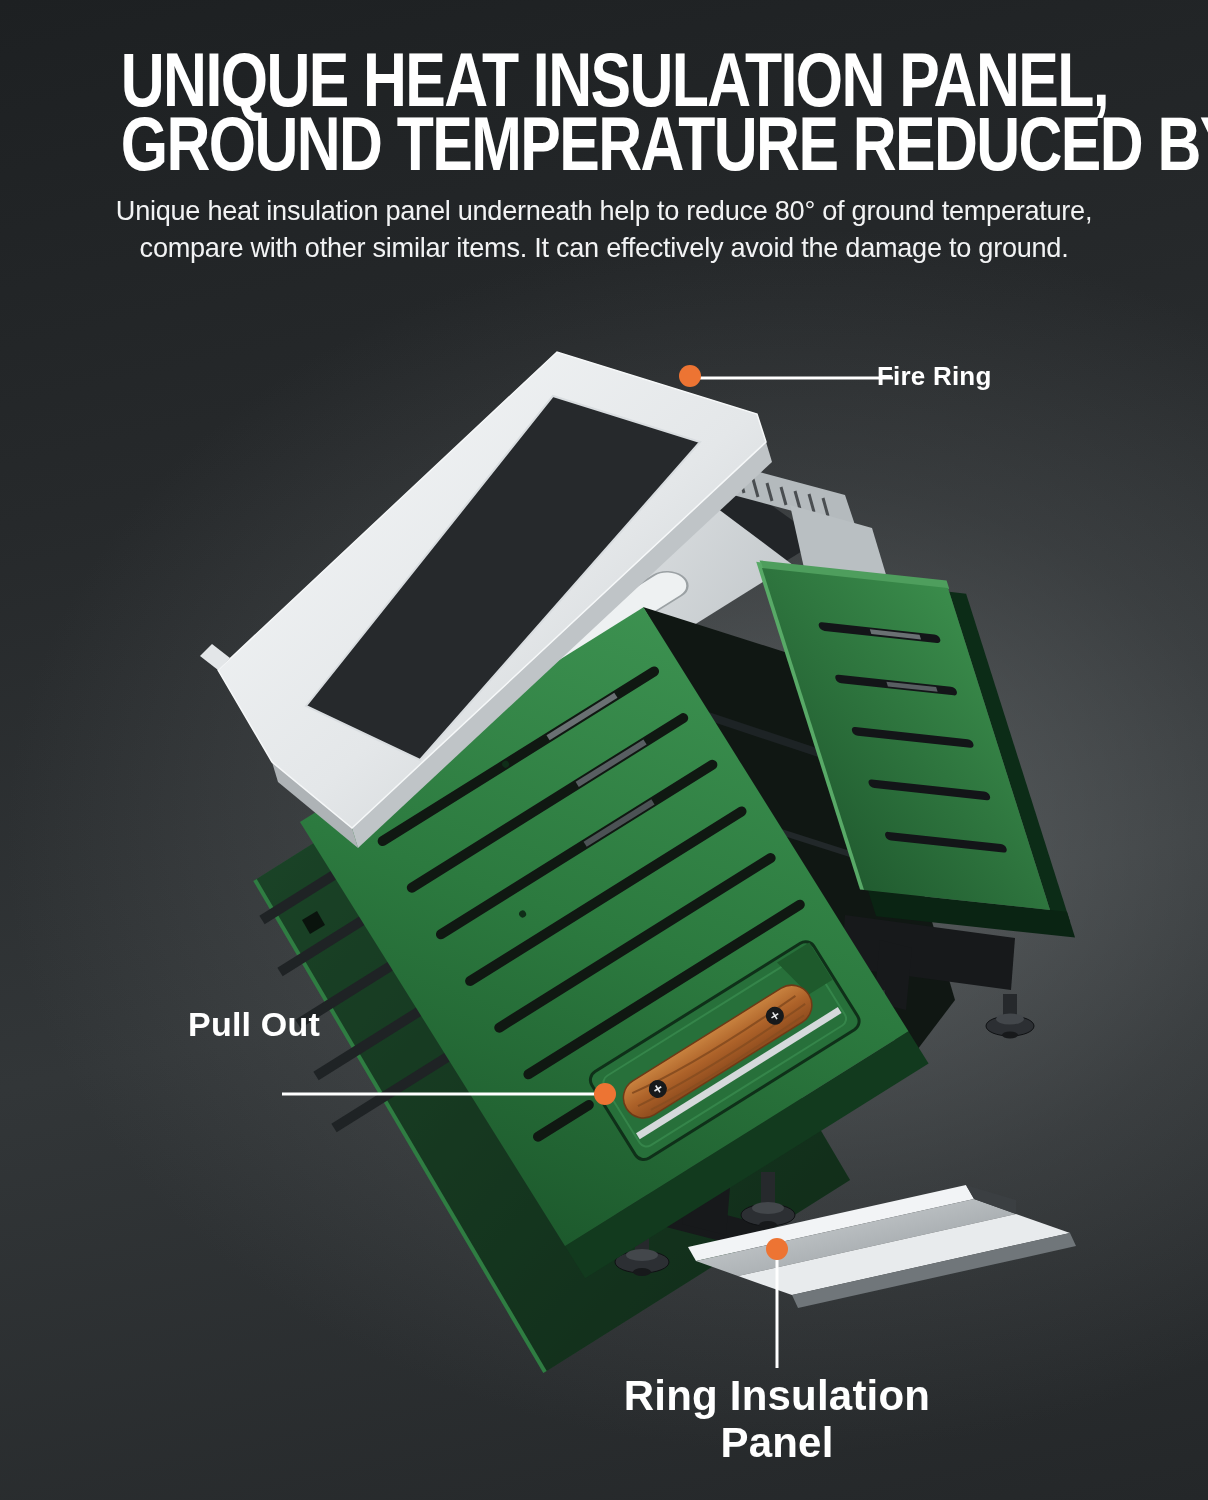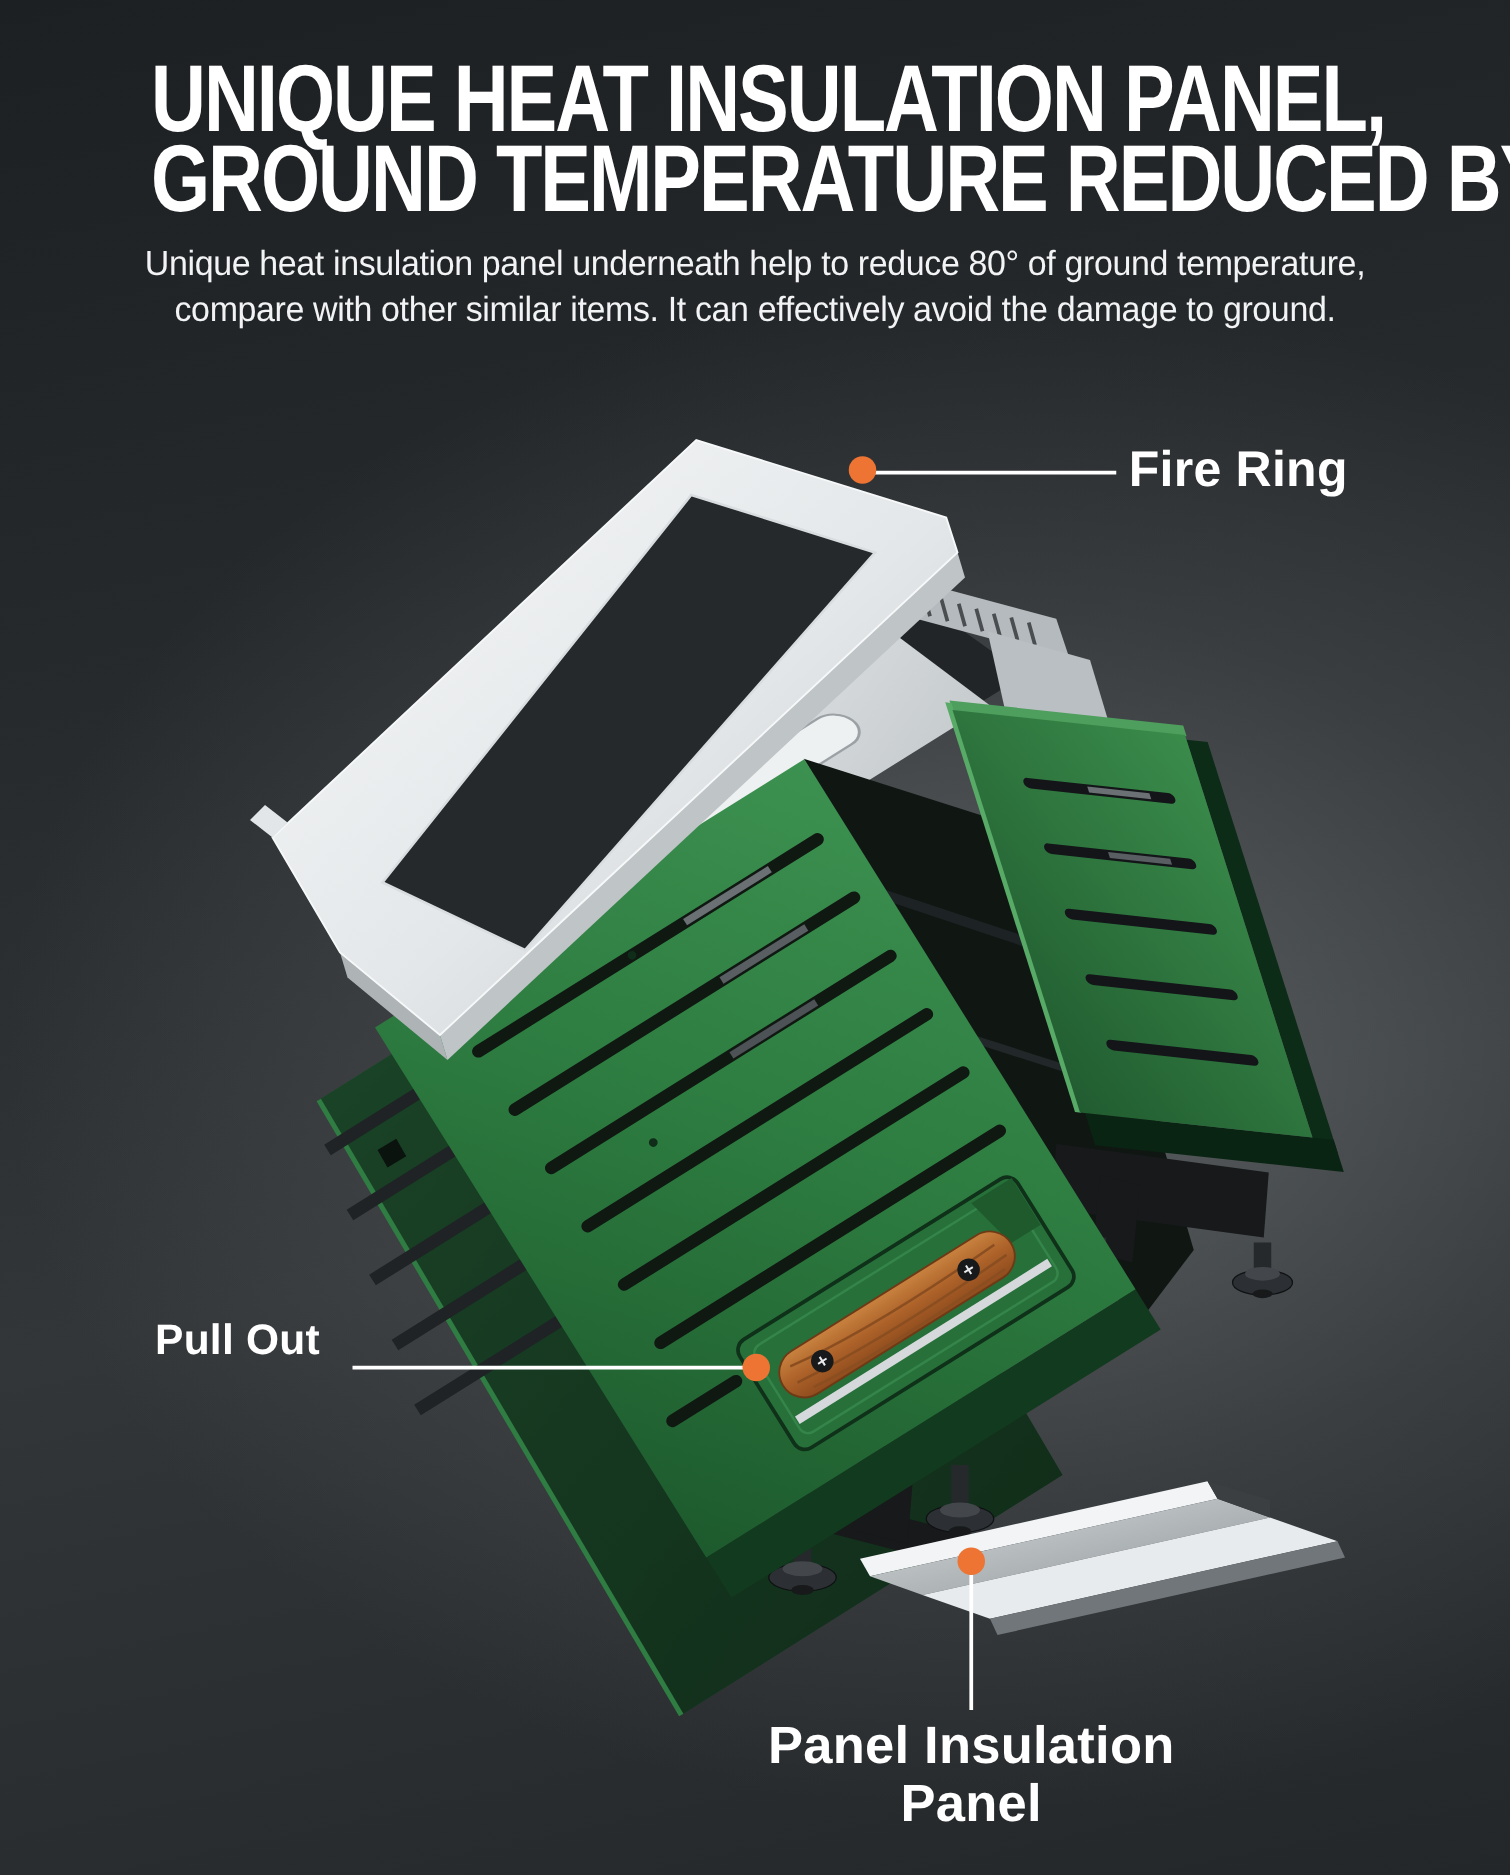--- a/index.html
+++ b/index.html
@@ -21,22 +21,22 @@
     position:absolute;top:192px;left:0;width:100%;
     text-align:center;color:#f2f3f4;font-weight:400;
     font-size:28px;line-height:37px;letter-spacing:-0.3px;
     transform:scaleX(0.97);transform-origin:50% 0;
     white-space:nowrap;
   }
   .scene{position:absolute;left:0;top:0;width:1208px;height:1500px;}
   .callout-label{
     position:absolute;color:#ffffff;font-weight:700;letter-spacing:0.2px;
   }
-  .label-fire-ring{left:903px;top:354px;font-size:40px;line-height:44px;}
-  .label-ash-pan{left:60px;top:1052px;width:260px;text-align:center;font-size:34px;line-height:41px;}
+  .label-fire-ring{left:877px;top:354px;font-size:26px;line-height:44px;}
+  .label-ash-pan{left:60px;top:1004px;width:260px;text-align:right;font-size:34px;line-height:41px;}
   .label-heat{left:597px;top:1372px;width:360px;text-align:center;font-size:42px;line-height:47px;}
 </style>
 </head>
 <body>
 
 <div class="stage">
 
   <div class="headline">
     <div>UNIQUE HEAT INSULATION PANEL,</div>
     <div>GROUND TEMPERATURE REDUCED BY 80°</div>
@@ -269,17 +269,17 @@
 
   <div class="callout-label label-fire-ring">
     <span>Fire Ring</span>
   </div>
 
   <div class="callout-label label-ash-pan">
     <div>Pull Out</div>
   </div>
 
   <div class="callout-label label-heat">
-    <div>Panel Insulation</div>
+    <div>Ring Insulation</div>
     <div>Panel</div>
   </div>
 
 </div>
 
 </body></html>

